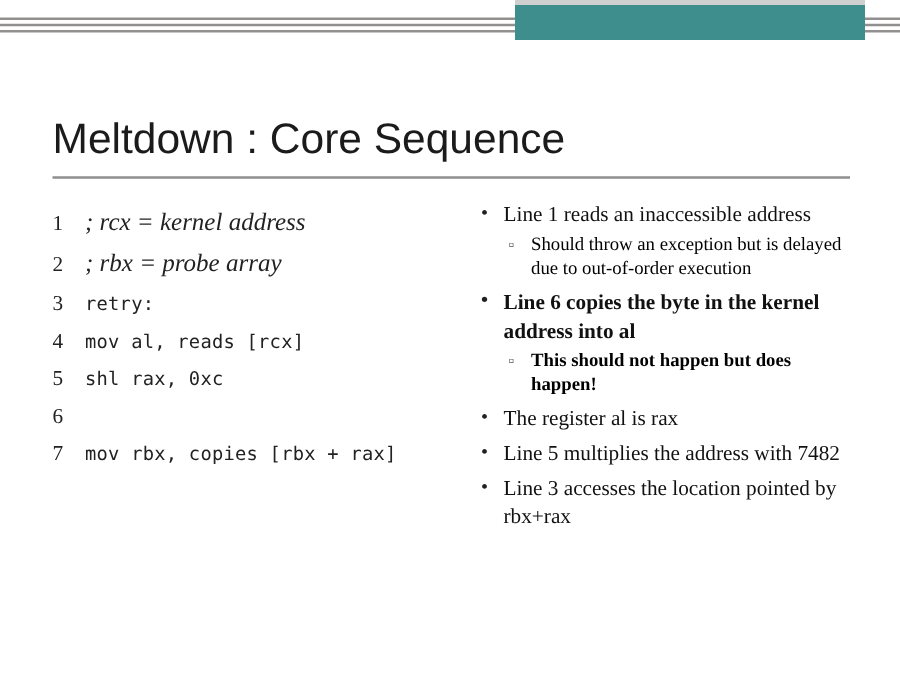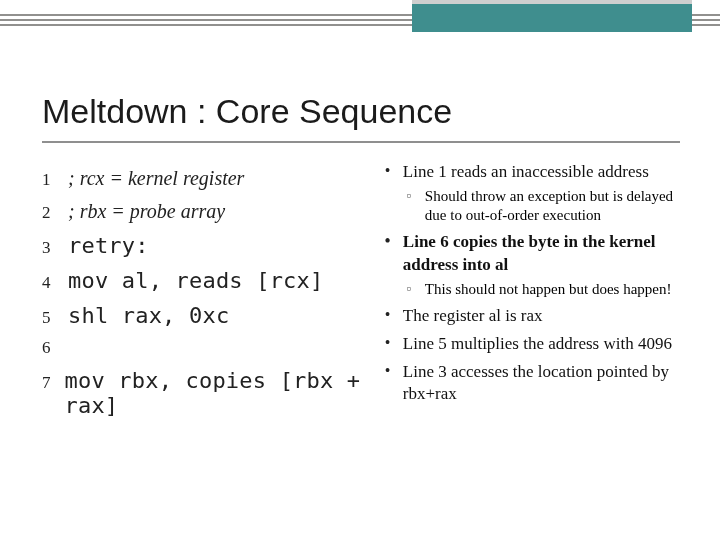--- a/index.html
+++ b/index.html
@@ -10,21 +10,21 @@
   .topbar .gray-lines .line { height: 2px; background: #91908e; margin-bottom: 3px; width: 100%; }
   .topbar .teal-block { position: absolute; right: 28px; top: 0; width: 280px; height: 32px; background: #3f8e8e; border-top: 4px solid #cfcfcf; }
   .title { font-family: 'Trebuchet MS', 'Lucida Sans', sans-serif; font-size: 34px; color: #1b1b1b; margin: 46px 0 10px 42px; font-weight: 400; }
   .title-underline { height: 2px; background: #8f8f8f; margin: 0 40px 0 42px; }
   .content { display: flex; padding: 18px 34px 0 42px; }
   .left-col { width: 340px; padding-top: 6px; }
   .right-col { width: 310px; padding-left: 6px; font-size: 17px; line-height: 1.3; color: #111; }
   .code-line { display: flex; align-items: baseline; margin-bottom: 10px; }
   .code-num { width: 26px; font-family: 'Times New Roman', serif; font-size: 17px; color: #222; }
   .code-italic { font-family: 'Times New Roman', serif; font-style: italic; font-size: 20px; color: #222; }
-  .code-mono { font-family: 'Lucida Console', Consolas, monospace; font-size: 22px; color: #222; letter-spacing: 0.2px; }
+  .code-mono { font-family: 'Lucida Console', Consolas, monospace; font-size: 15px; color: #222; letter-spacing: 0.2px; }
   ul.top { list-style: none; }
   ul.top > li { position: relative; padding-left: 18px; margin-bottom: 6px; }
   ul.top > li::before { content: "•"; position: absolute; left: 0; top: 0; color: #222; font-size: 16px; }
   ul.sub { list-style: none; margin: 4px 0 6px 4px; }
   ul.sub > li { position: relative; padding-left: 18px; font-size: 15px; line-height: 1.28; color: #000000; }
   ul.sub > li::before { content: "▫"; position: absolute; left: 0; top: 1px; color: #555; font-size: 13px; }
   .bold { font-weight: 700; }
 </style>
 </head>
 <body>
@@ -41,21 +41,21 @@
   </div>
 
   <h1 class="title">Meltdown : Core Sequence</h1>
   <div class="title-underline"></div>
 
   <div class="content">
 
     <div class="left-col">
       <div class="code-line">
         <span class="code-num">1</span>
-        <span class="code-italic">; rcx = kernel register</span>
+        <span class="code-italic">; rcx = kernel address</span>
       </div>
       <div class="code-line">
         <span class="code-num">2</span>
         <span class="code-italic">; rbx = probe array</span>
       </div>
       <div class="code-line">
         <span class="code-num">3</span>
         <span class="code-mono">retry:</span>
       </div>
       <div class="code-line">
@@ -80,31 +80,31 @@
         <li>
           <span>Line 1 reads an inaccessible address</span>
           <ul class="sub">
             <li>
               <span>Should throw an exception but is delayed due to out-of-order execution</span>
             </li>
           </ul>
         </li>
         <li class="bold">
           <span>Line 6 copies the byte in the kernel address into al</span>
-          <ul class="sub" style="font-weight:400;">
+          <ul class="sub" style="font-weight:700;">
             <li>
               <span>This should not happen but does happen!</span>
             </li>
           </ul>
         </li>
         <li>
           <span>The register al is rax</span>
         </li>
         <li>
-          <span>Line 5 multiplies the address with 4096</span>
+          <span>Line 5 multiplies the address with 7482</span>
         </li>
         <li>
           <span>Line 3 accesses the location pointed by rbx+rax</span>
         </li>
       </ul>
     </div>
 
   </div>
 </div>
 

